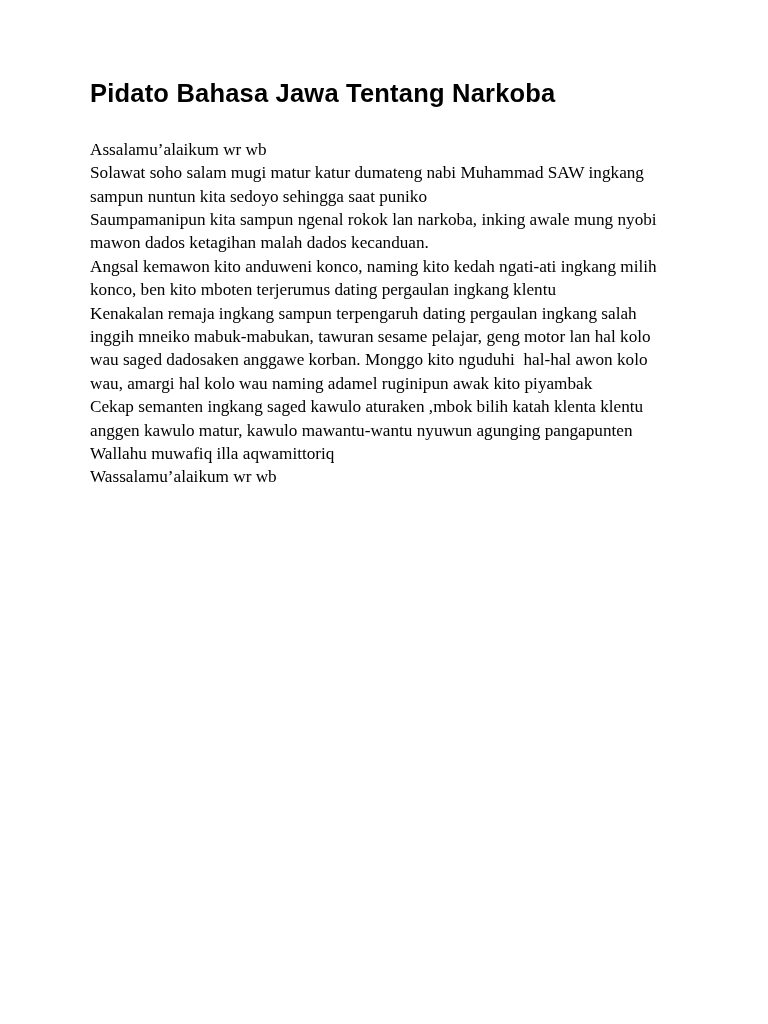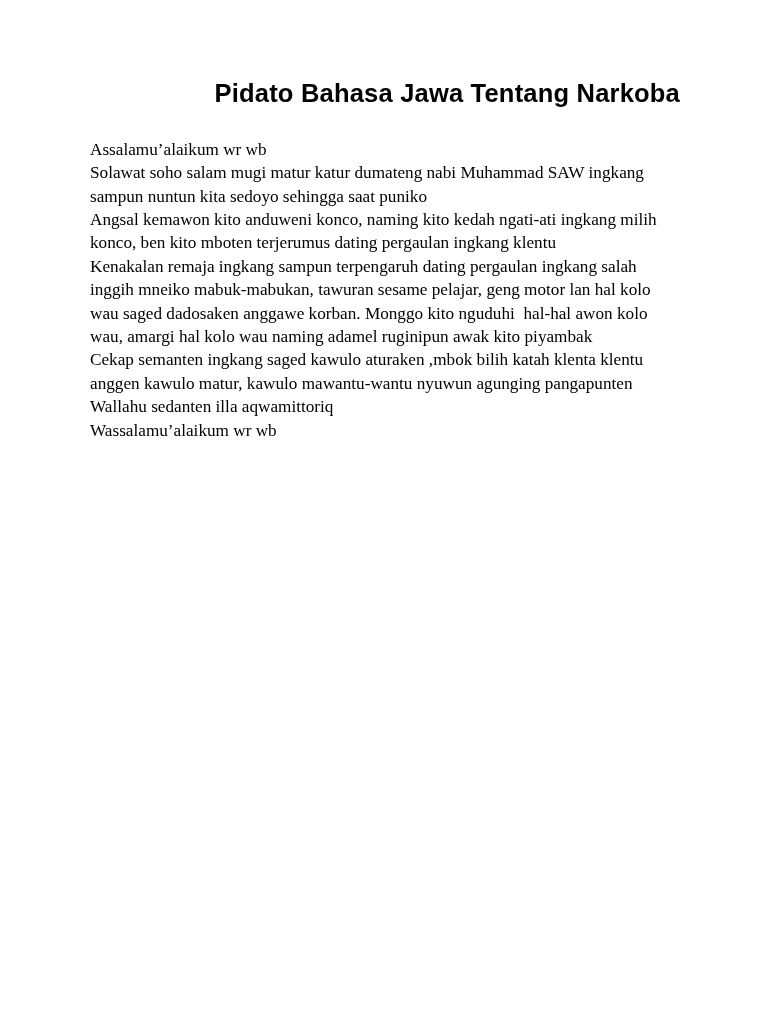--- a/index.html
+++ b/index.html
@@ -19,21 +19,21 @@
     width: 768px;
     height: 1024px;
     box-sizing: border-box;
     padding: 78px 88px 0 90px;
   }
   .doc-title {
     font-family: "Liberation Sans", sans-serif;
     font-weight: bold;
     font-size: 25.5px;
     line-height: 1.25;
-    text-align: right;
+    text-align: left;
     margin: 0 0 6px 0;
     letter-spacing: 0.2px;
   }
   .body-text {
     font-family: "Liberation Serif", serif;
     font-size: 17.2px;
     line-height: 1.36;
     text-align: left;
     margin-top: 28px;
   }
@@ -43,19 +43,20 @@
   }
 </style>
 </head>
 <body>
 
 <div class="page">
   <h1 class="doc-title">Pidato Bahasa Jawa Tentang Narkoba</h1>
   <div class="body-text">
     <p class="para">Assalamu’alaikum wr wb</p>
     <p class="para">Solawat soho salam mugi matur katur dumateng nabi Muhammad SAW ingkang sampun nuntun kita sedoyo sehingga saat puniko</p>
+    <p class="para">Saumpamanipun kita sampun ngenal rokok lan narkoba, inking awale mung nyobi mawon dados ketagihan malah dados kecanduan.</p>
     <p class="para">Angsal kemawon kito anduweni konco, naming kito kedah ngati-ati ingkang milih konco, ben kito mboten terjerumus dating pergaulan ingkang klentu</p>
     <p class="para">Kenakalan remaja ingkang sampun terpengaruh dating pergaulan ingkang salah inggih mneiko mabuk-mabukan, tawuran sesame pelajar, geng motor lan hal kolo wau saged dadosaken anggawe korban. Monggo kito nguduhi  hal-hal awon kolo wau, amargi hal kolo wau naming adamel ruginipun awak kito piyambak</p>
     <p class="para">Cekap semanten ingkang saged kawulo aturaken ,mbok bilih katah klenta klentu anggen kawulo matur, kawulo mawantu-wantu nyuwun agunging pangapunten</p>
-    <p class="para">Wallahu sedanten illa aqwamittoriq</p>
+    <p class="para">Wallahu muwafiq illa aqwamittoriq</p>
     <p class="para">Wassalamu’alaikum wr wb</p>
   </div>
 </div>
 
 </body></html>

